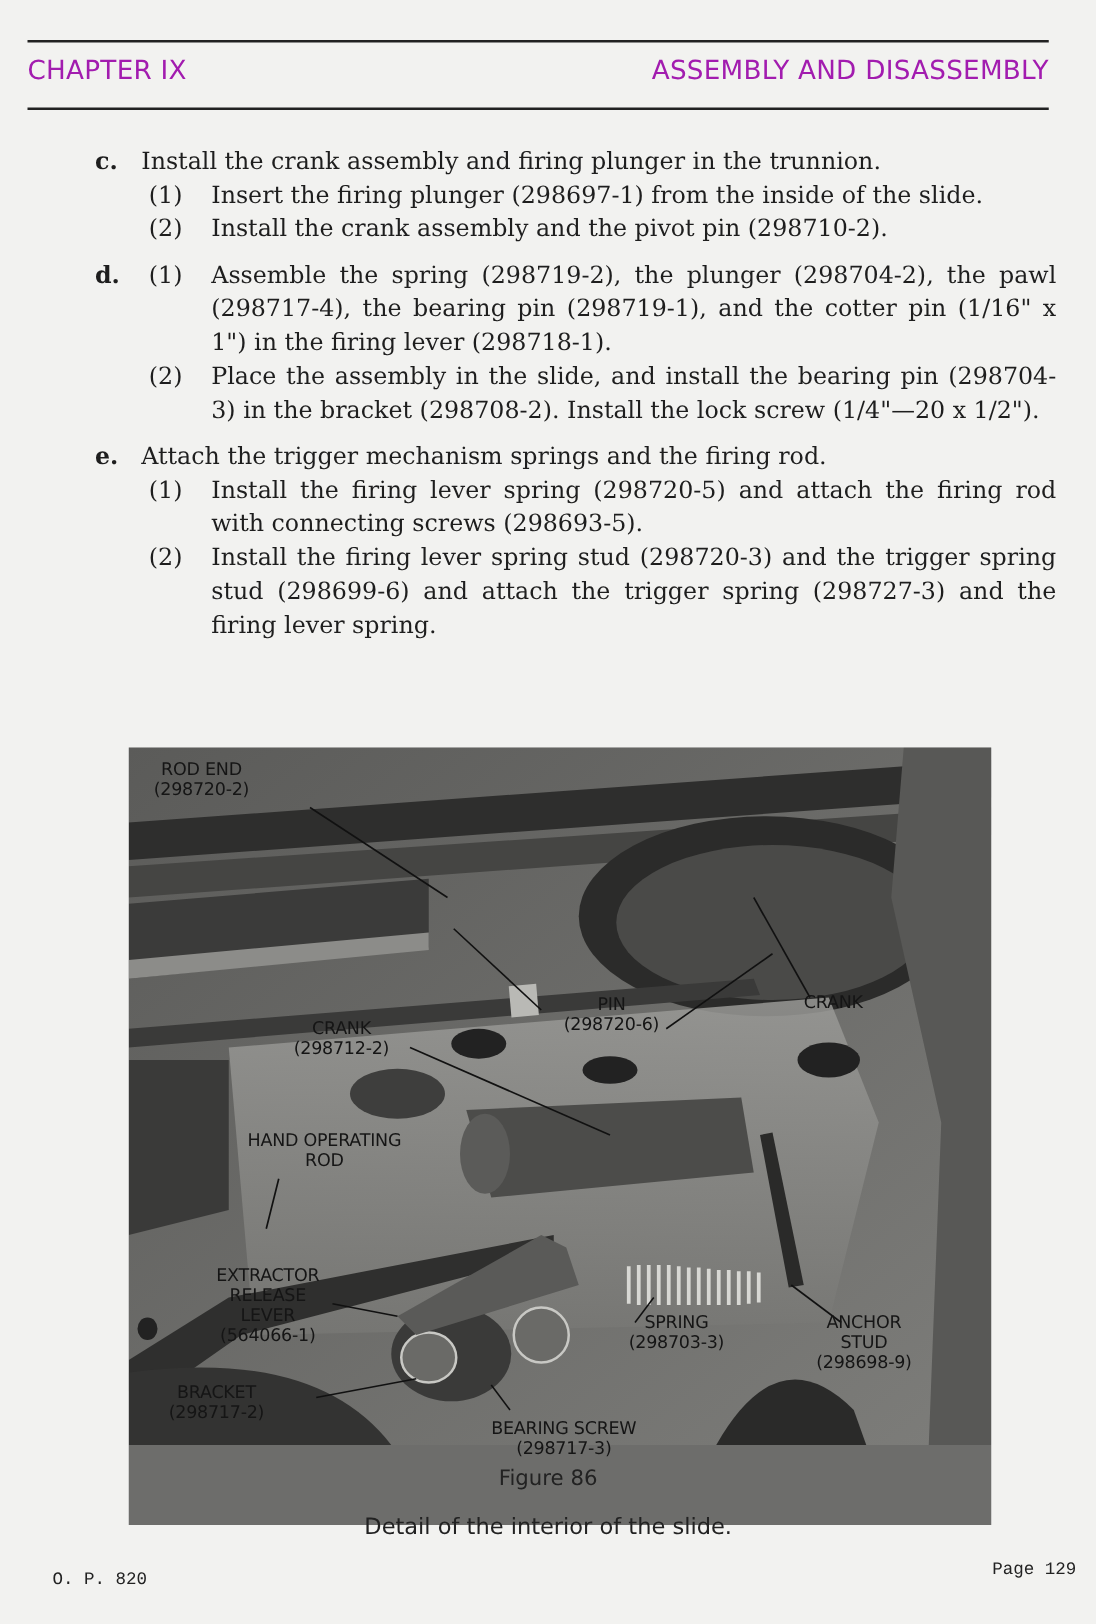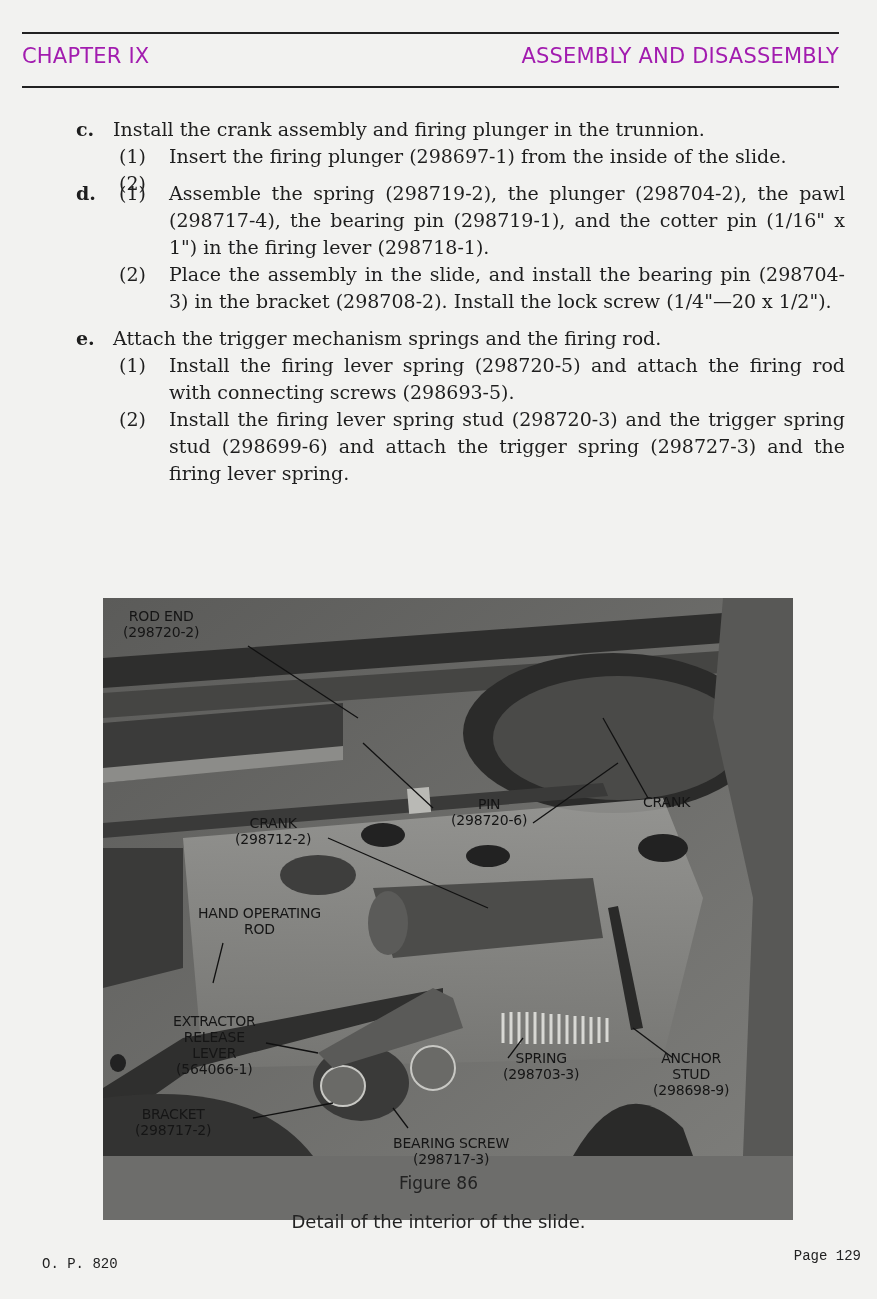--- a/index.html
+++ b/index.html
@@ -38,20 +38,21 @@
 <div class="body-text" style="top:116px;right:32px;">
   <div class="step">
     <span class="step-letter">c.</span>
     <div class="step-title">Install the crank assembly and firing plunger in the trunnion.</div>
     <div class="sub">
       <span class="sub-num">(1)</span>
       <span>Insert the firing plunger (298697-1) from the inside of the slide.</span>
     </div>
     <div class="sub">
       <span class="sub-num">(2)</span>
+      <span>Install the crank assembly and the pivot pin (298710-2).</span>
     </div>
   </div>
   <div class="gap"></div>
   <div class="step">
     <span class="step-letter">d.</span>
     <div class="sub">
       <span class="sub-num">(1)</span>
       <span>Assemble the spring (298719-2), the plunger (298704-2), the pawl (298717-4), the bearing pin (298719-1), and the cotter pin (1/16" x 1") in the firing lever (298718-1).</span>
     </div>
     <div class="sub">

